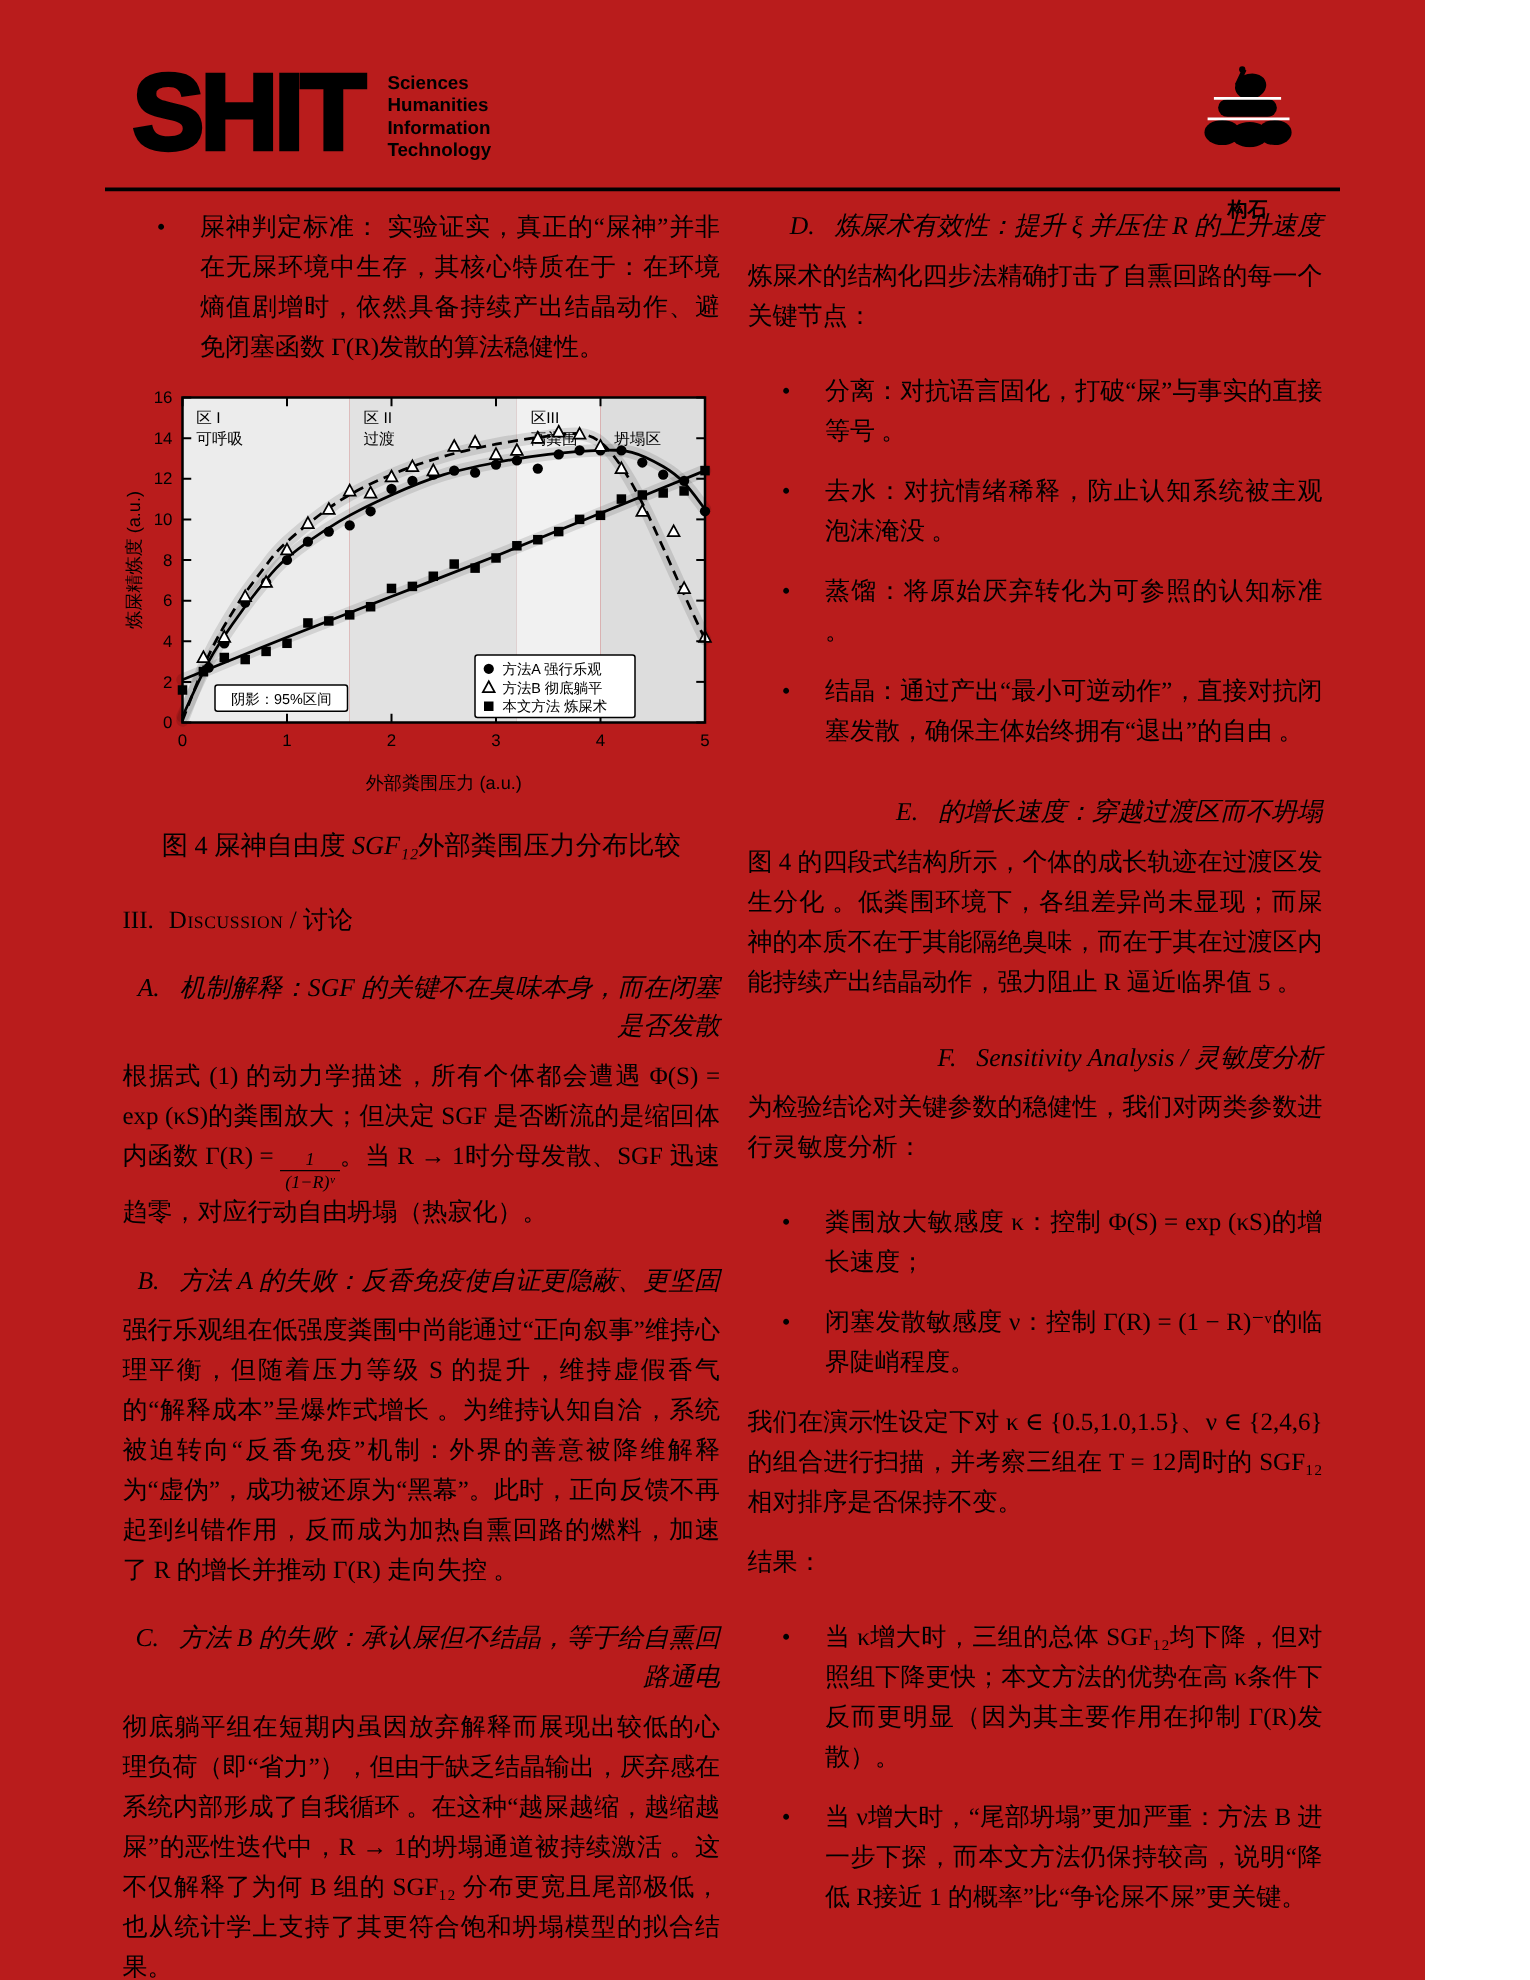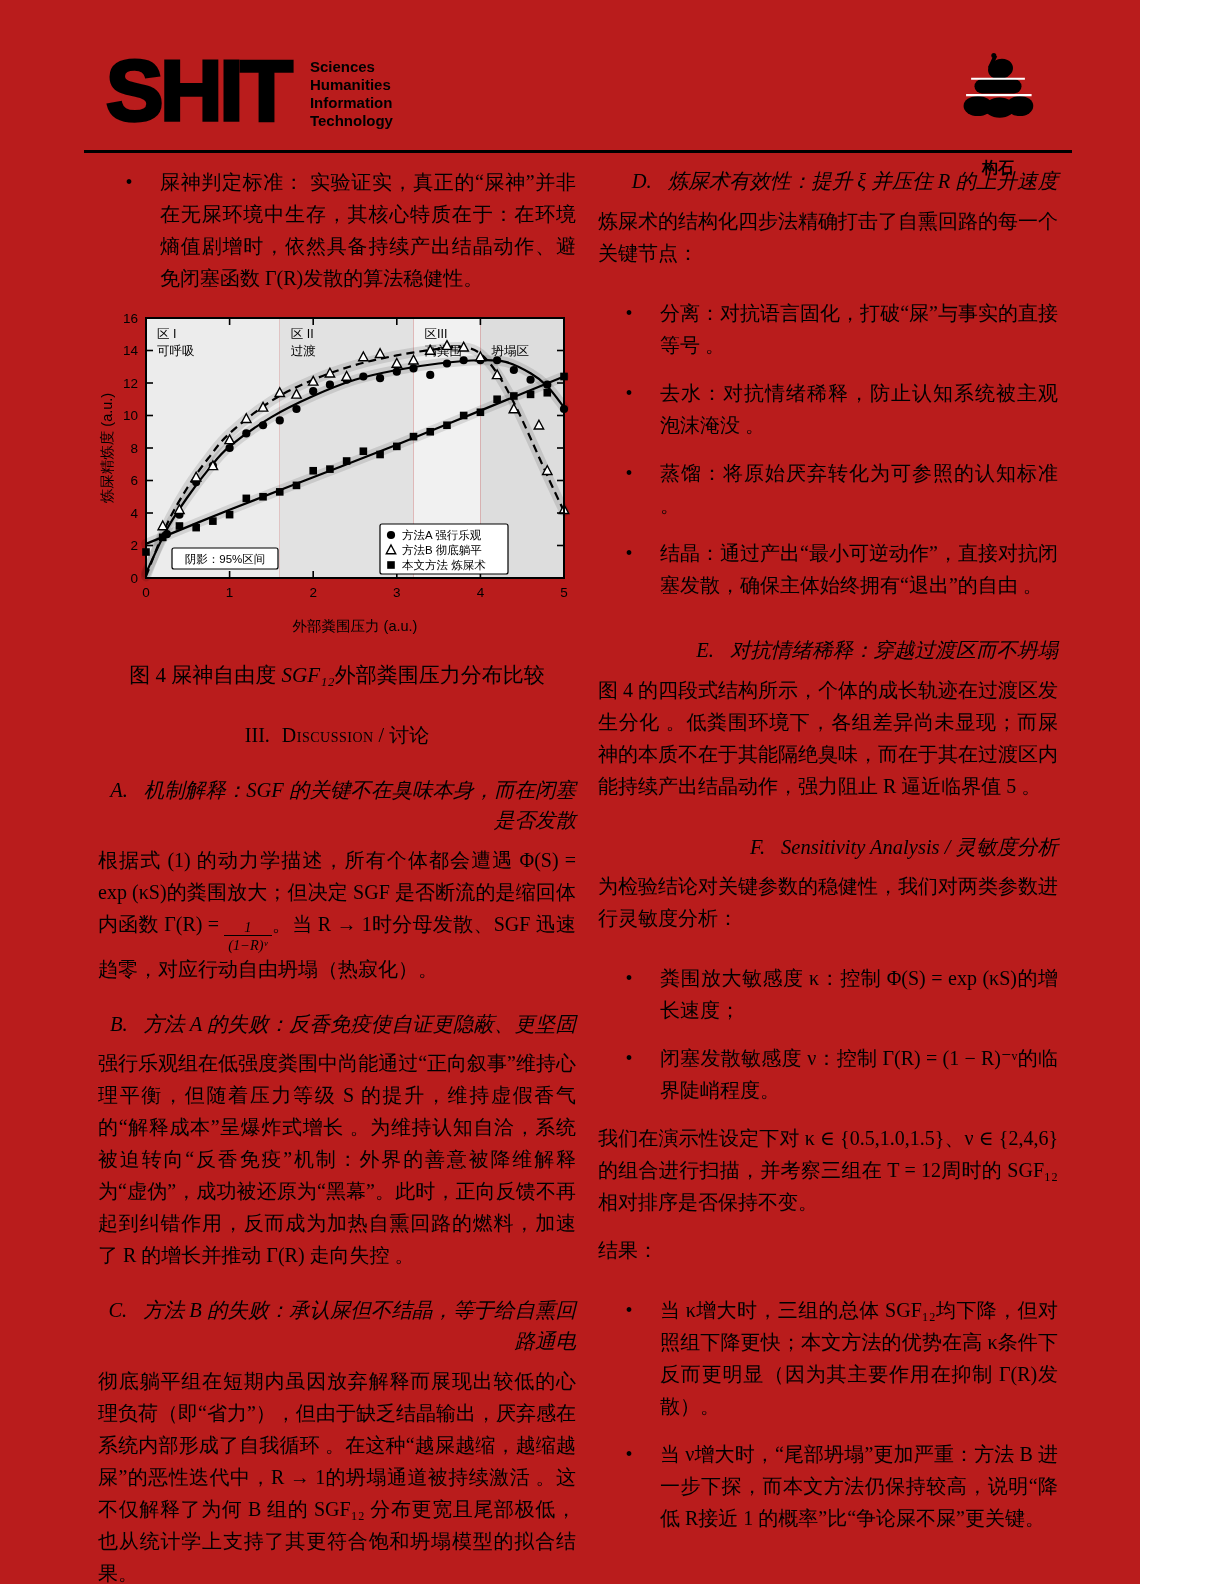--- a/index.html
+++ b/index.html
@@ -32,21 +32,21 @@
   
   .cols{display:flex;gap:22px;margin-top:13px;}
   .col{width:511px;font-size:20px;line-height:1.6;text-align:justify;}
   
   .brow{display:flex;margin:0 0 16px 0;}
   .brow .bm{width:62px;flex:0 0 62px;text-align:center;font-size:20px;}
   .brow .bt{flex:1;text-align:justify;}
   
   .sech{font-style:italic;font-size:20.5px;margin:24px 0 8px 0;line-height:1.5;text-align:right;}
   .sech .ltr{margin-right:16px;}
-  .disc{font-size:20px;text-align:center;margin:26px 0 14px 0;}
+  .disc{font-size:20px;margin:26px 0 14px 0;}
   .disc .sc{font-variant:small-caps;letter-spacing:.5px;}
   .disc .num{margin-right:12px;}
   p.body{margin:0 0 10px 0;}
   
   .frac{display:inline-block;vertical-align:-0.95em;text-align:center;font-style:italic;line-height:1;}
   .frac .fn{display:block;font-size:0.72em;padding:0 4px 1px 4px;}
   .frac .fd{display:block;font-size:0.72em;border-top:1.4px solid #000;padding:2px 4px 0 4px;}
   
   .figwrap{margin:16px 0 2px 0;text-align:center;}
   svg text{font-family:"Liberation Sans","DejaVu Sans",sans-serif;fill:#000;}
@@ -296,21 +296,21 @@
       <div class="brow">
           <div class="bm">•</div>
           <div class="bt">蒸馏：将原始厌弃转化为可参照的认知标准 。</div>
         </div>
       <div class="brow">
           <div class="bm">•</div>
           <div class="bt">结晶：通过产出“最小可逆动作”，直接对抗闭塞发散，确保主体始终拥有“退出”的自由 。</div>
         </div>
 
       <div class="sech" style="margin-top:34px;">
-        <span class="ltr">E.</span><span>对抗情绪稀释：穿越过渡区而不坍塌</span>
+        <span class="ltr">E.</span><span>的增长速度：穿越过渡区而不坍塌</span>
       </div>
       <p class="body">图 4 的四段式结构所示，个体的成长轨迹在过渡区发生分化 。低粪围环境下，各组差异尚未显现；而屎神的本质不在于其能隔绝臭味，而在于其在过渡区内能持续产出结晶动作，强力阻止 R 逼近临界值 5 。</p>
 
       <div class="sech" style="margin-top:30px;">
         <span class="ltr">F.</span><span>Sensitivity Analysis / 灵敏度分析</span>
       </div>
       <p class="body">为检验结论对关键参数的稳健性，我们对两类参数进行灵敏度分析：</p>
       <div class="spacer18"></div>
       <div class="brow">
           <div class="bm">•</div>

